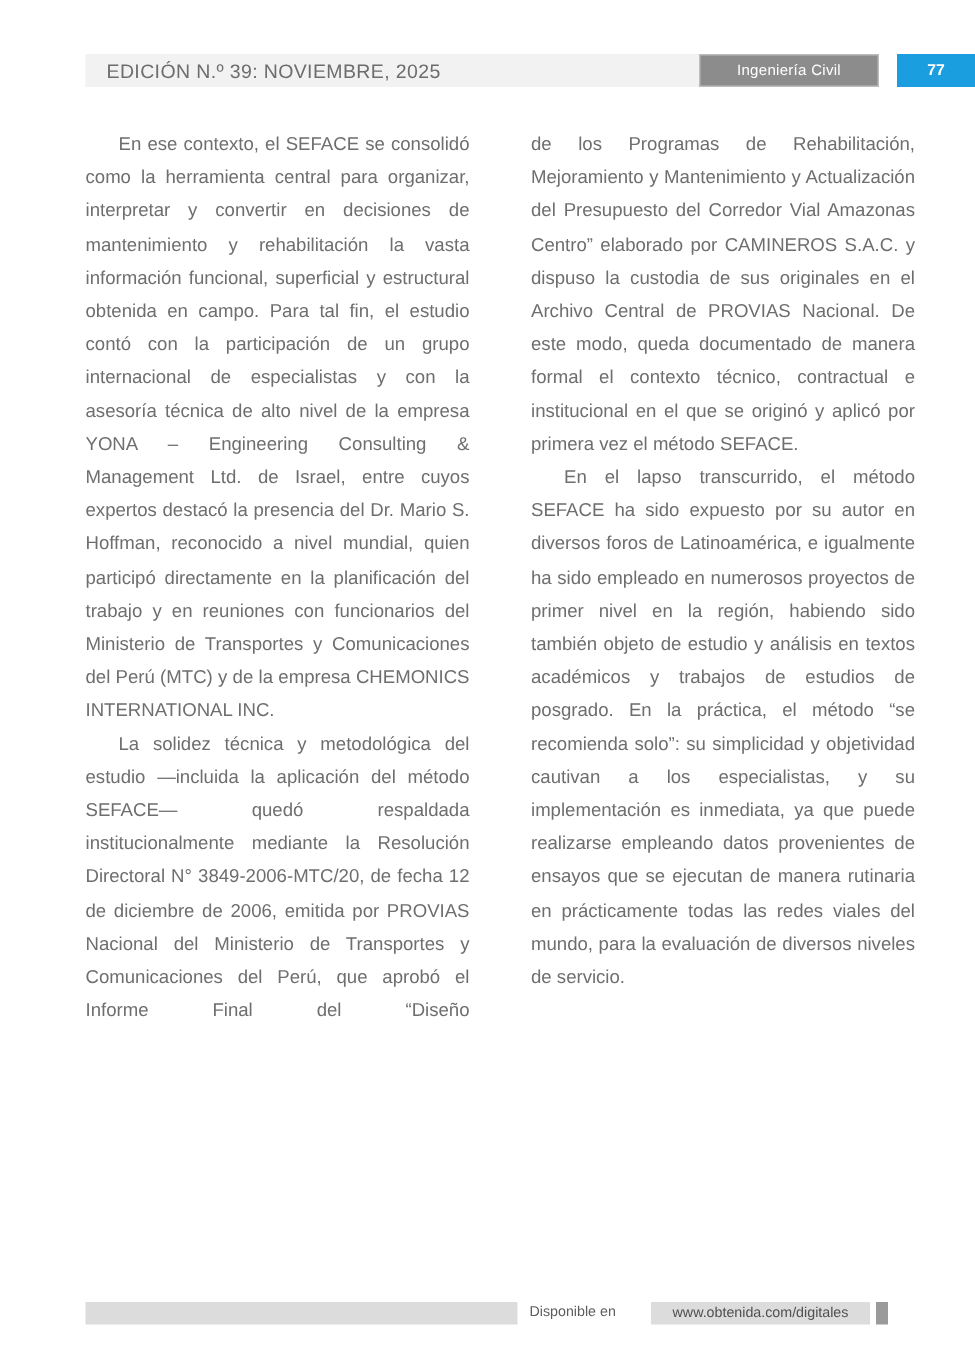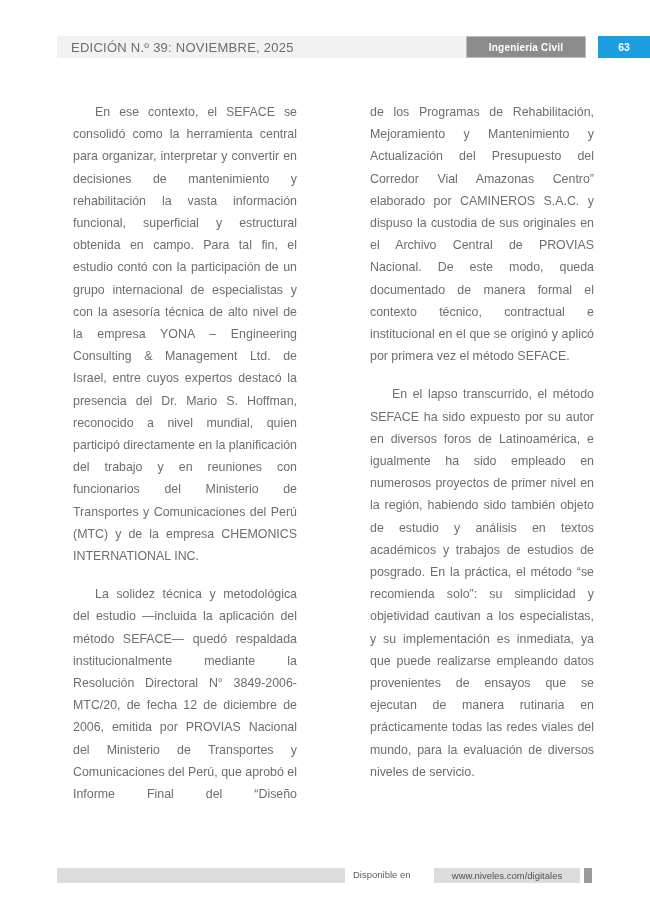--- a/index.html
+++ b/index.html
@@ -44,21 +44,21 @@
   .header-section-badge {
     position: absolute;
     left: 466px;
     top: 0;
     width: 120px;
     height: 22px;
     background: #8c8c8c;
     color: #ffffff;
     font-family: "Liberation Sans", sans-serif;
     font-size: 10px;
-    font-weight: bold;
+    font-weight: normal;
     letter-spacing: 0.2px;
     display: flex;
     align-items: center;
     justify-content: center;
     box-sizing: border-box;
     border: 1px solid #bdbdbd;
   }
   .header-page-badge {
     position: absolute;
     left: 598px;
@@ -85,21 +85,21 @@
   }
   .column {
     position: absolute;
     top: 0;
     width: 256px;
   }
   .column-left  { left: 57px; }
   .column-right { left: 354px; }
 
   .column p {
-    margin: 16px;
+    margin: 0;
     text-align: justify;
     text-justify: inter-word;
     font-family: "Liberation Sans", sans-serif;
     font-size: 12.4px;
     line-height: 22.2px;
     color: #6e6e6e;
     hyphens: none;
   }
   .column p.indent {
     text-indent: 22px;
@@ -162,37 +162,37 @@
     background: #9a9a9a;
   }
 </style>
 </head>
 <body>
 
 <div class="page-header">
   <div class="header-band"></div>
   <div class="header-edition">EDICIÓN N.º 39: NOVIEMBRE, 2025</div>
   <div class="header-section-badge">Ingeniería Civil</div>
-  <div class="header-page-badge">63</div>
+  <div class="header-page-badge">77</div>
 </div>
 
 <div class="content">
 
   <div class="column column-left">
     <p class="indent">En ese contexto, el SEFACE se consolidó como la herramienta central para organizar, interpretar y convertir en decisiones de mantenimiento y rehabilitación la vasta información funcional, superficial y estructural obtenida en campo. Para tal fin, el estudio contó con la participación de un grupo internacional de especialistas y con la asesoría técnica de alto nivel de la empresa YONA – Engineering Consulting &amp; Management Ltd. de Israel, entre cuyos expertos destacó la presencia del Dr. Mario S. Hoffman, reconocido a nivel mundial, quien participó directamente en la planificación del trabajo y en reuniones con funcionarios del Ministerio de Transportes y Comunicaciones del Perú (MTC) y de la empresa CHEMONICS INTERNATIONAL INC.</p>
     <p class="indent last-flush">La solidez técnica y metodológica del estudio —incluida la aplicación del método SEFACE— quedó respaldada institucionalmente mediante la Resolución Directoral N° 3849-2006-MTC/20, de fecha 12 de diciembre de 2006, emitida por PROVIAS Nacional del Ministerio de Transportes y Comunicaciones del Perú, que aprobó el Informe Final del “Diseño</p>
   </div>
 
   <div class="column column-right">
     <p>de los Programas de Rehabilitación, Mejoramiento y Mantenimiento y Actualización del Presupuesto del Corredor Vial Amazonas Centro” elaborado por CAMINEROS S.A.C. y dispuso la custodia de sus originales en el Archivo Central de PROVIAS Nacional. De este modo, queda documentado de manera formal el contexto técnico, contractual e institucional en el que se originó y aplicó por primera vez el método SEFACE.</p>
     <p class="indent">En el lapso transcurrido, el método SEFACE ha sido expuesto por su autor en diversos foros de Latinoamérica, e igualmente ha sido empleado en numerosos proyectos de primer nivel en la región, habiendo sido también objeto de estudio y análisis en textos académicos y trabajos de estudios de posgrado. En la práctica, el método “se recomienda solo”: su simplicidad y objetividad cautivan a los especialistas, y su implementación es inmediata, ya que puede realizarse empleando datos provenientes de ensayos que se ejecutan de manera rutinaria en prácticamente todas las redes viales del mundo, para la evaluación de diversos niveles de servicio.</p>
   </div>
 
 </div>
 
 <div class="page-footer">
   <div class="footer-bar"></div>
   <div class="footer-label">Disponible en</div>
   <div class="footer-url-box">
-    <span>www.niveles.com/digitales</span>
+    <span>www.obtenida.com/digitales</span>
   </div>
   <div class="footer-end-block"></div>
 </div>
 
 </body></html>

